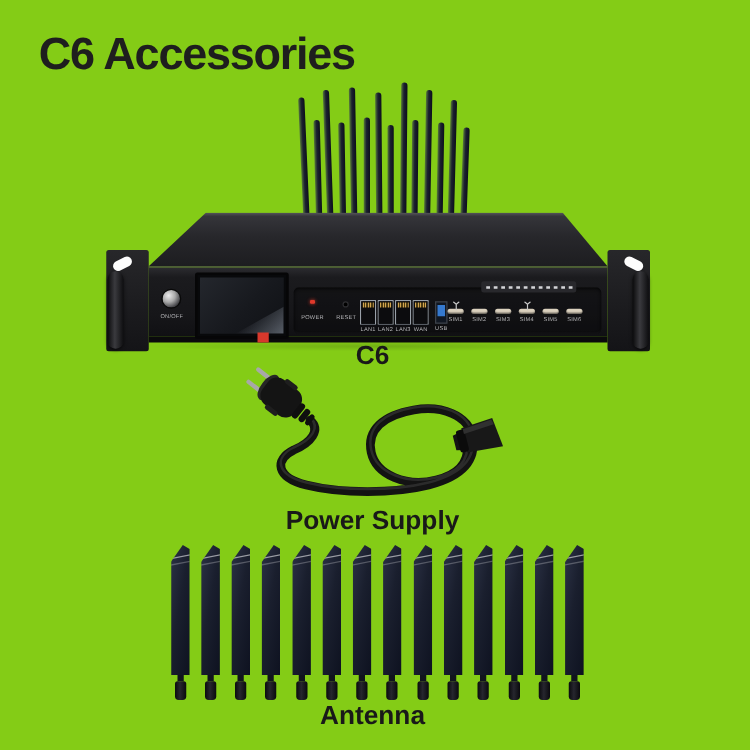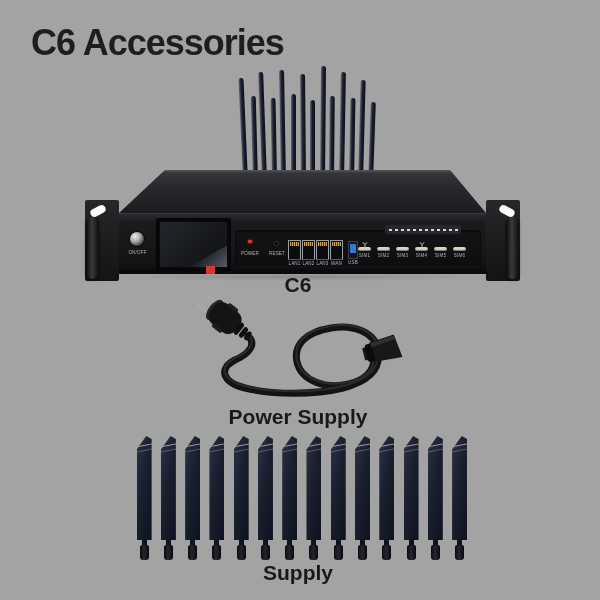--- a/index.html
+++ b/index.html
@@ -1,16 +1,16 @@
 <!DOCTYPE html>
 <html><head>
 <meta charset="utf-8">
 <style>
   html,body{margin:0;padding:0;background:#fff;}
-  #stage{position:relative;width:600px;height:600px;background:#a3a3a3;overflow:hidden;
+  #stage{position:relative;width:600px;height:600px;background:#84cc16;overflow:hidden;
          font-family:"Liberation Sans",sans-serif;}
 
   
   .page-title{position:absolute;left:31px;top:22px;font-size:36px;font-weight:bold;
               color:#1e1e1e;letter-spacing:-1px;}
   .item-label{position:absolute;left:0;width:596px;text-align:center;
               font-size:21px;font-weight:bold;color:#191919;}
   #device-label{top:273px;}
   #psu-label{top:405px;}
   #antenna-label{top:561px;}
@@ -352,16 +352,16 @@
           <div class="paddle"></div>
           <div class="neck"></div>
           <div class="sma-connector"></div>
         </div>
         <div class="paddle-group">
           <div class="paddle"></div>
           <div class="neck"></div>
           <div class="sma-connector"></div>
         </div>
       </div>
-    <div id="antenna-label" class="item-label">Supply</div>
+    <div id="antenna-label" class="item-label">Antenna</div>
   </div>
 
 </div>
 
 </body></html>

